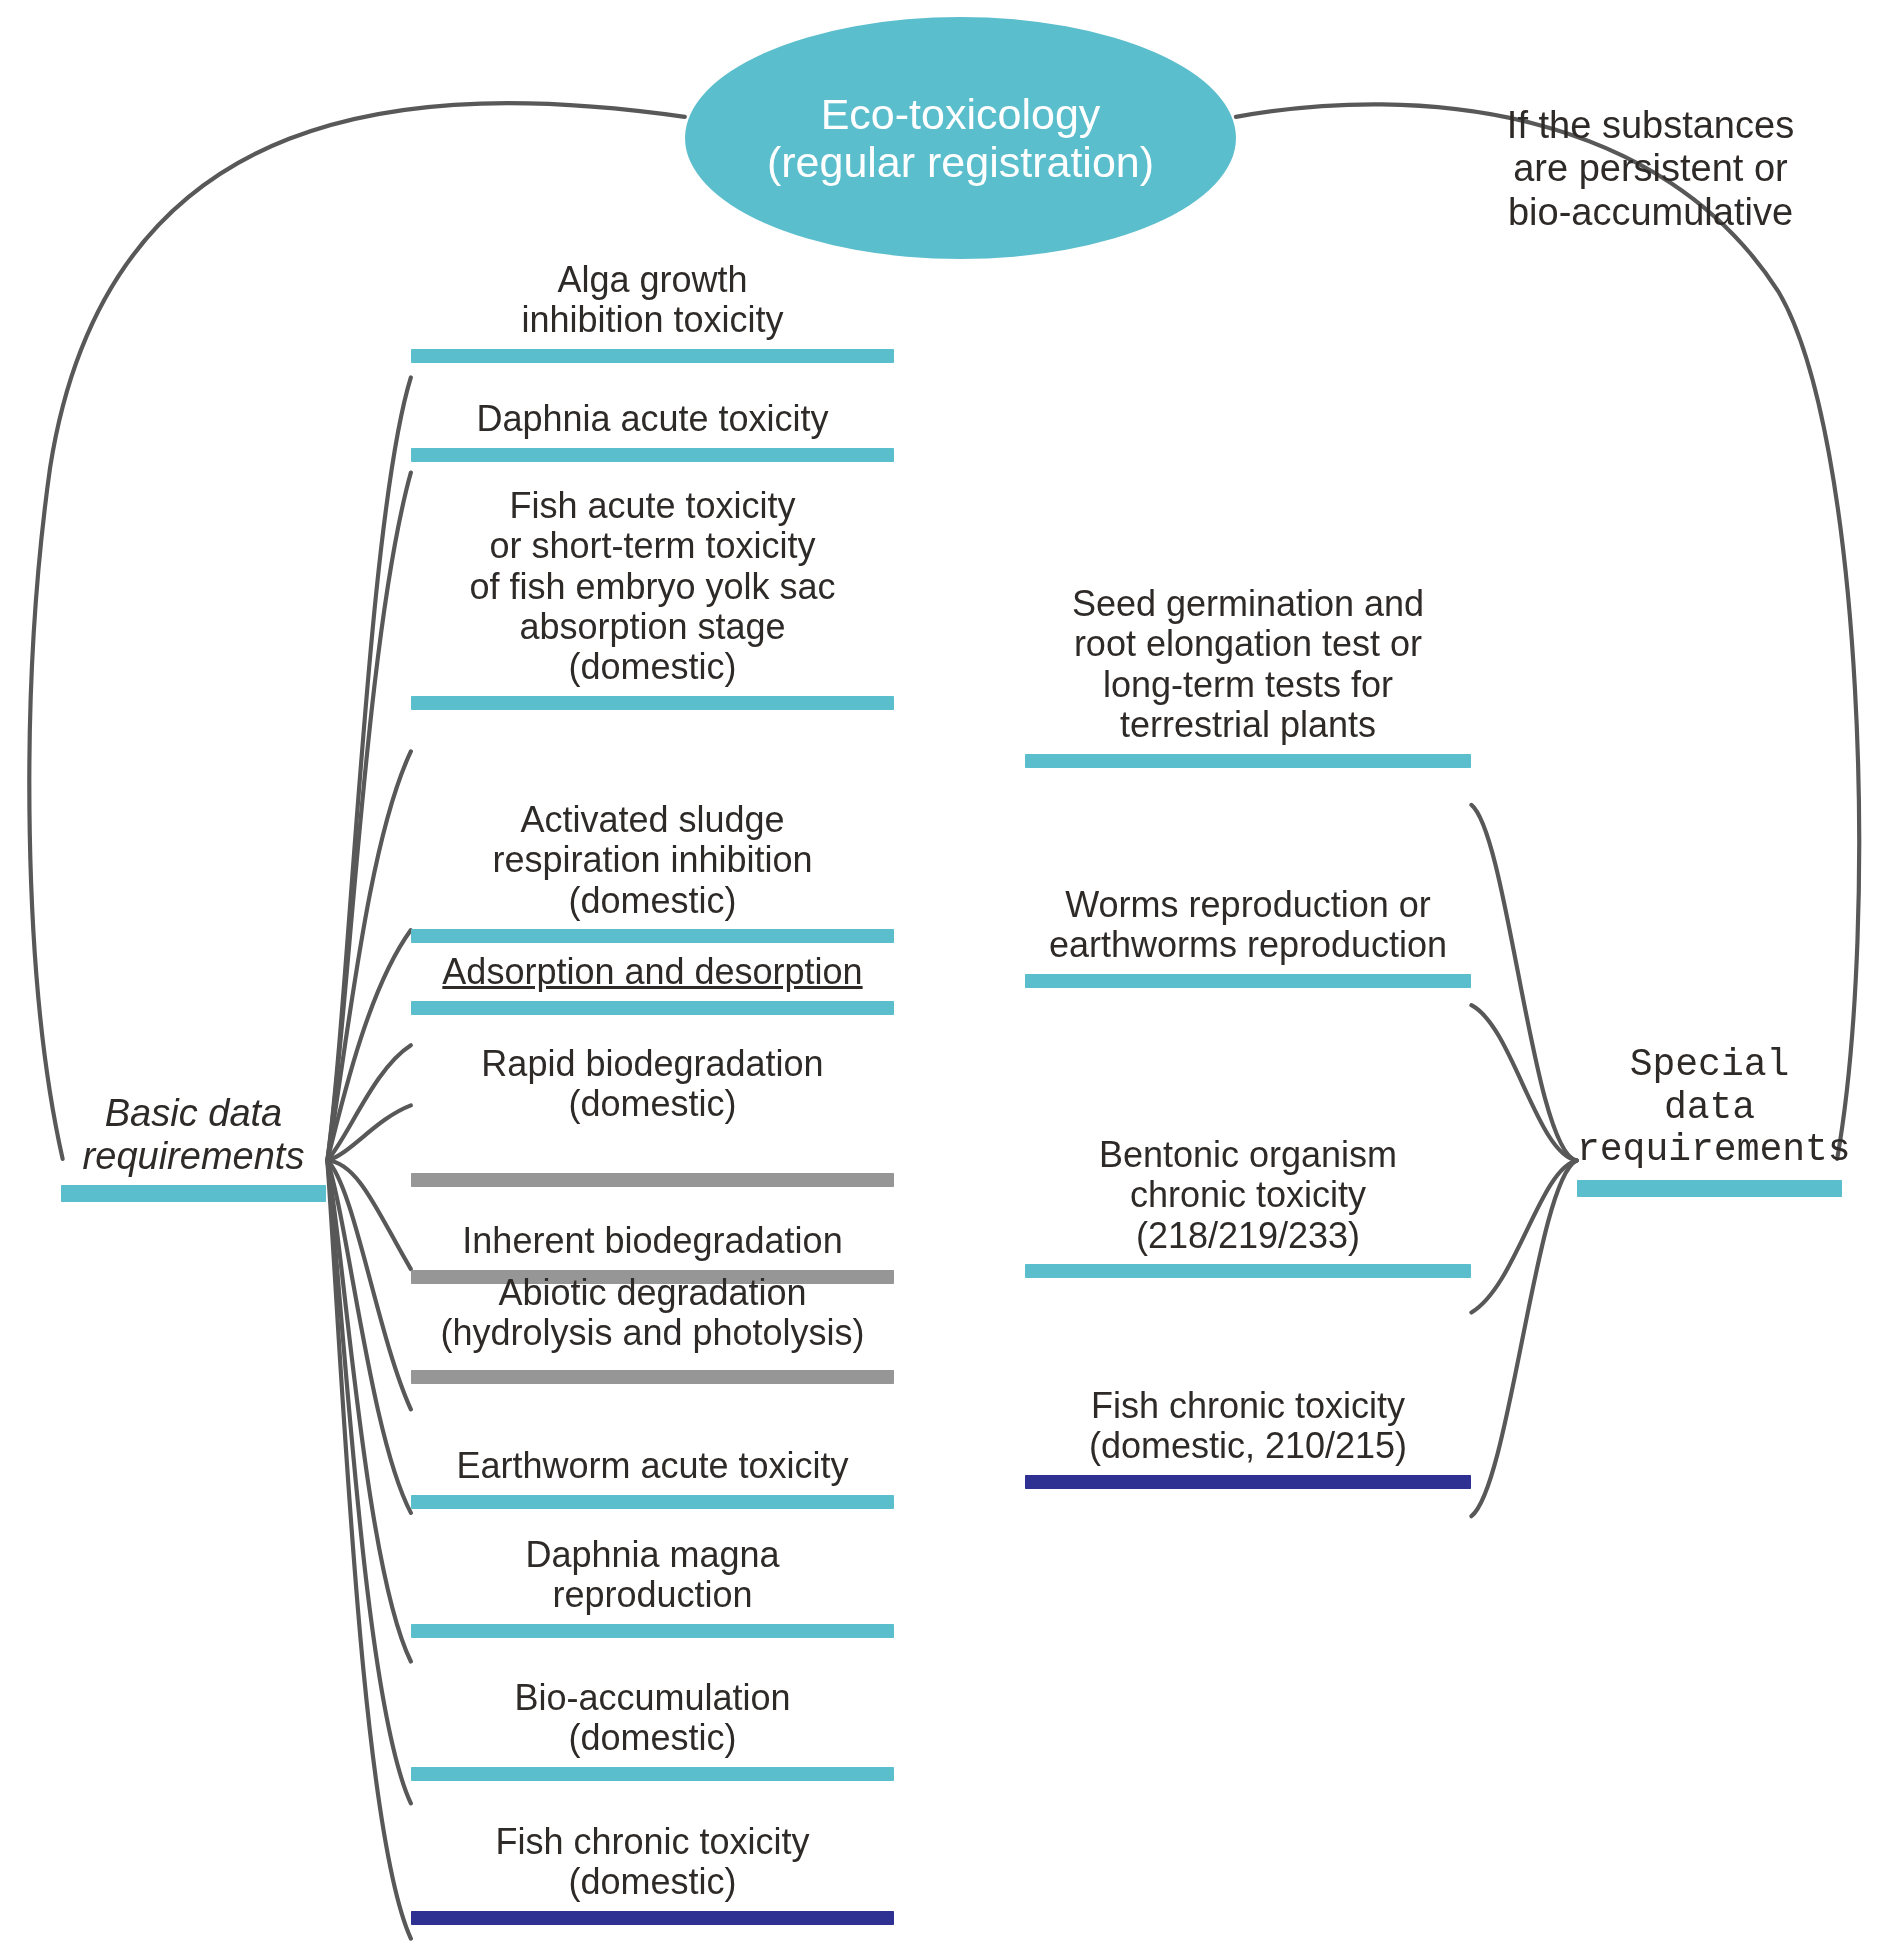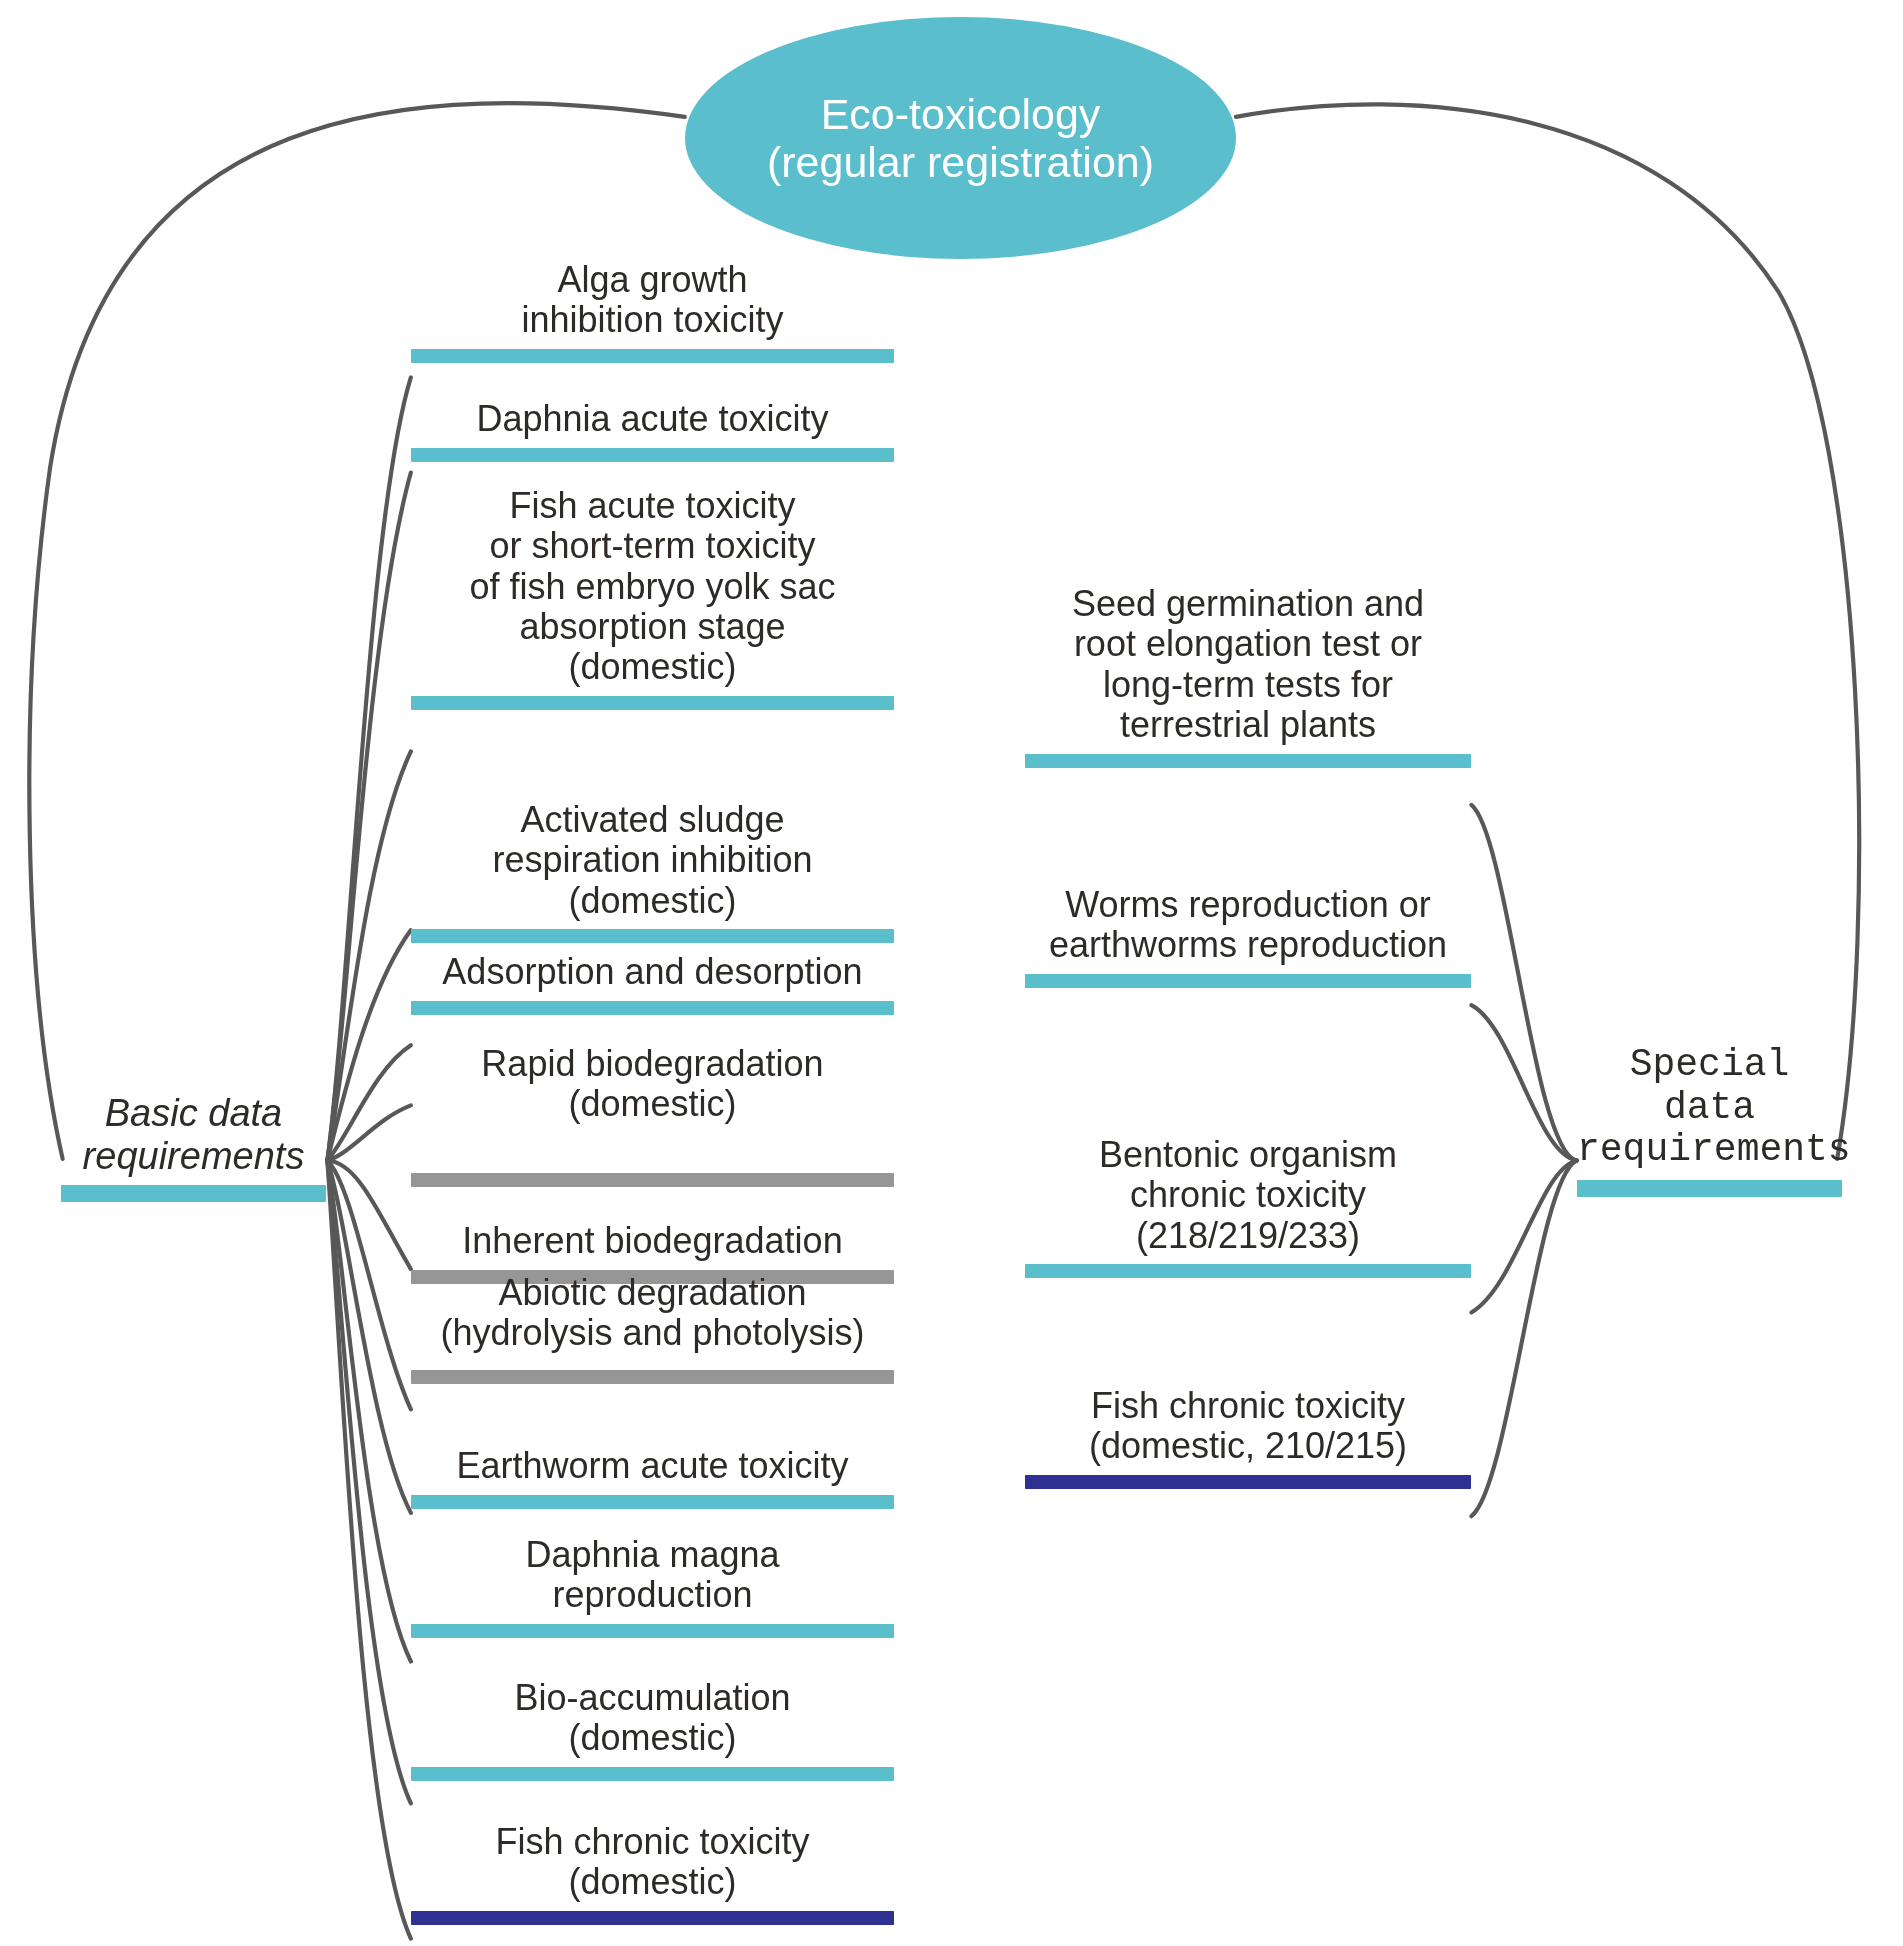--- a/index.html
+++ b/index.html
@@ -72,20 +72,23 @@
       <path d="M 1888 1390 C 1844 1400, 1816 1540, 1762 1572"></path>
       <path d="M 1888 1390 C 1840 1412, 1808 1780, 1762 1816"></path>
     </g>
   </svg>
 
   <div class="root-node" style="left: 685px; top: 16.7px; width: 551px; height: 242px; font-size: 43px; background: rgb(91, 190, 205); color: rgb(255, 255, 255);">
     <div class="root-label">Eco-toxicology
 (regular registration)</div>
   </div>
 
+  <div class="annotation" style="left:1471px;top:104px;width:359px;">If the substances
+are persistent or
+bio-accumulative</div>
 
   <div class="node hub" style="left:61px;top:1092px;width:265px;font-style:italic;">
     <div class="node-label">Basic data
 requirements</div>
     <div class="bar" style="background: rgb(91, 190, 205);"></div>
   </div>
 
   <div class="node hub" style="left:1577px;top:1044px;width:265px;font-family:Liberation Mono, monospace;">
     <div class="node-label">Special data
 requirements</div>
@@ -112,21 +115,21 @@
     <div class="bar" style="background: rgb(91, 190, 205);"></div>
   </div>
 
   <div class="node leaf" style="left:411px;top:772px;width:483px;margin-top:28px;">
     <div class="node-label">Activated sludge
 respiration inhibition
 (domestic)</div>
     <div class="bar" style="background: rgb(91, 190, 205);"></div>
   </div>
 
-  <div class="node leaf" style="left:411px;top:952px;width:483px;">
+  <div class="node leaf" style="left:411px;top:952px;width:483px;text-decoration:underline;">
     <div class="node-label">Adsorption and desorption</div>
     <div class="bar" style="background: rgb(91, 190, 205);"></div>
   </div>
 
   <div class="node leaf" style="left:411px;top:1044px;width:483px;gap:40px;">
     <div class="node-label">Rapid biodegradation
 (domestic)</div>
     <div class="bar" style="background: rgb(150, 150, 150);"></div>
   </div>
 

